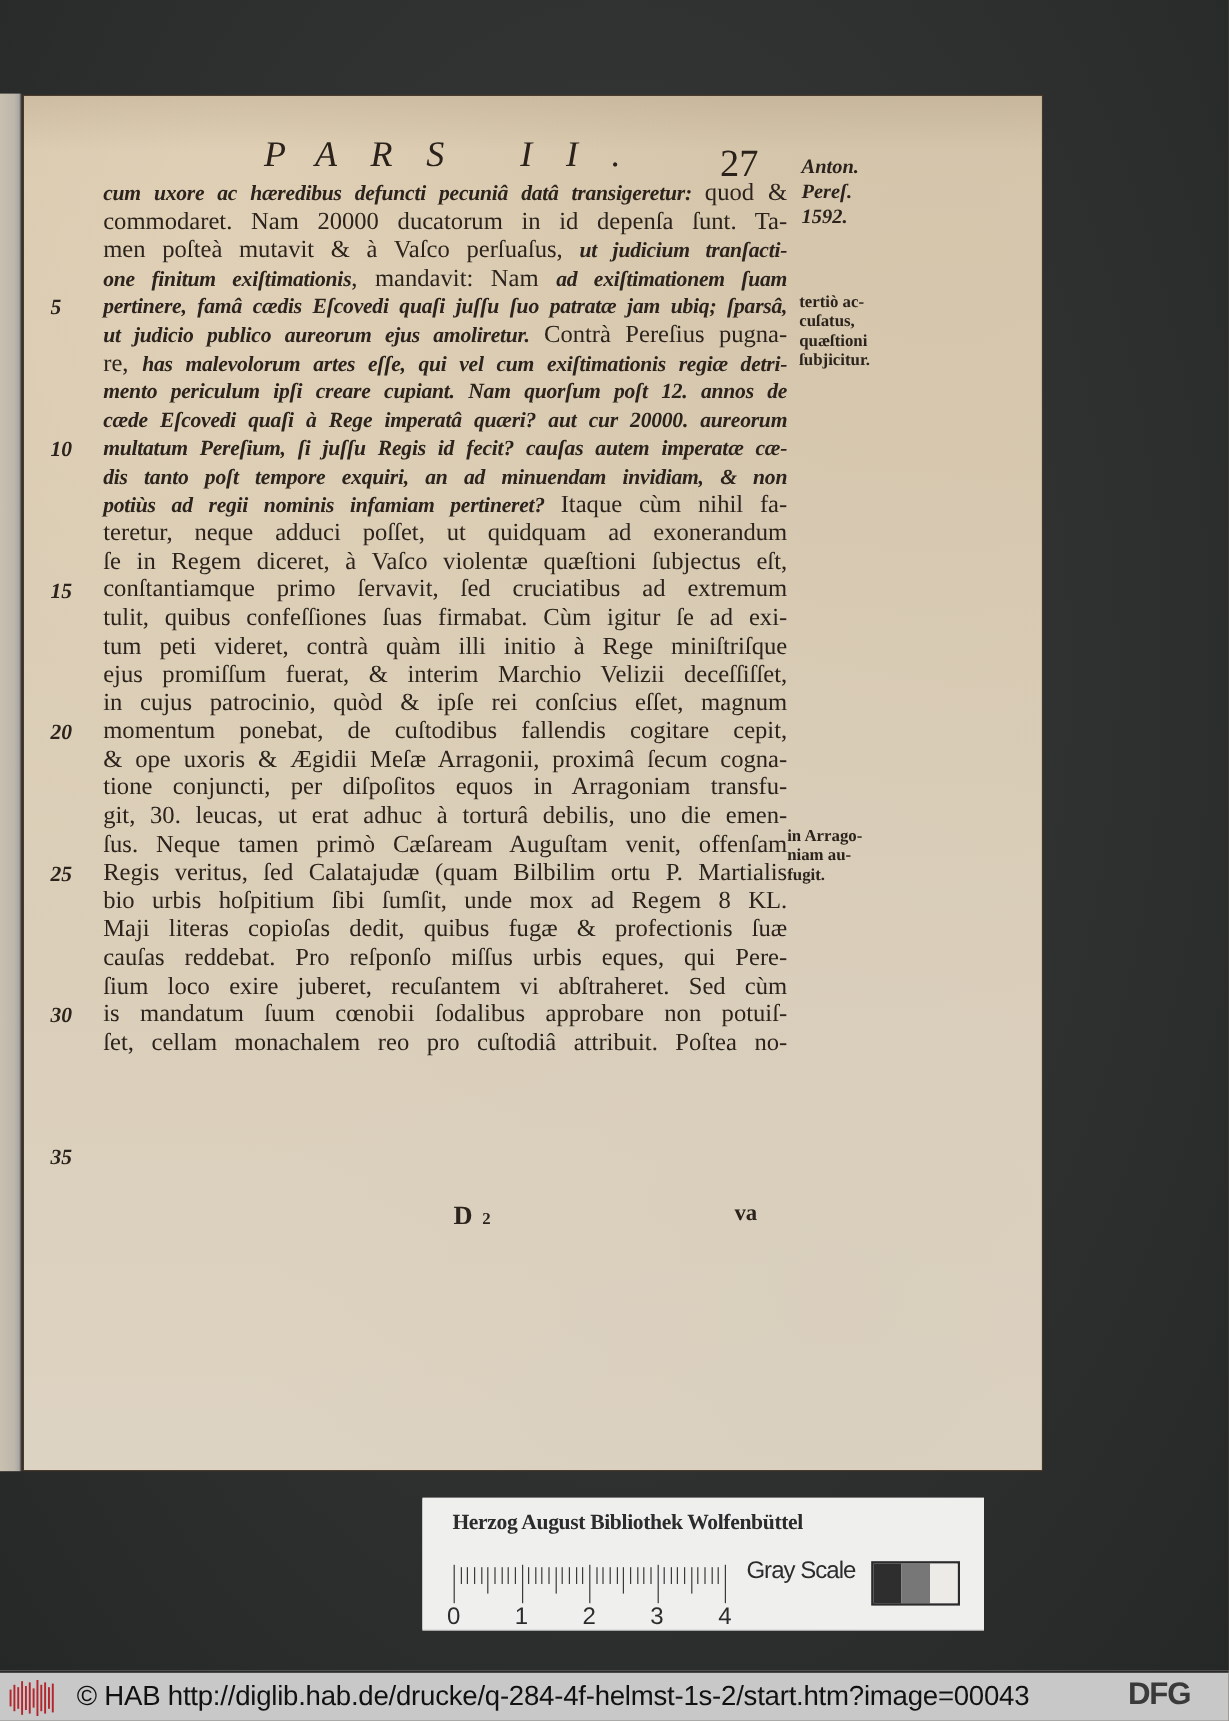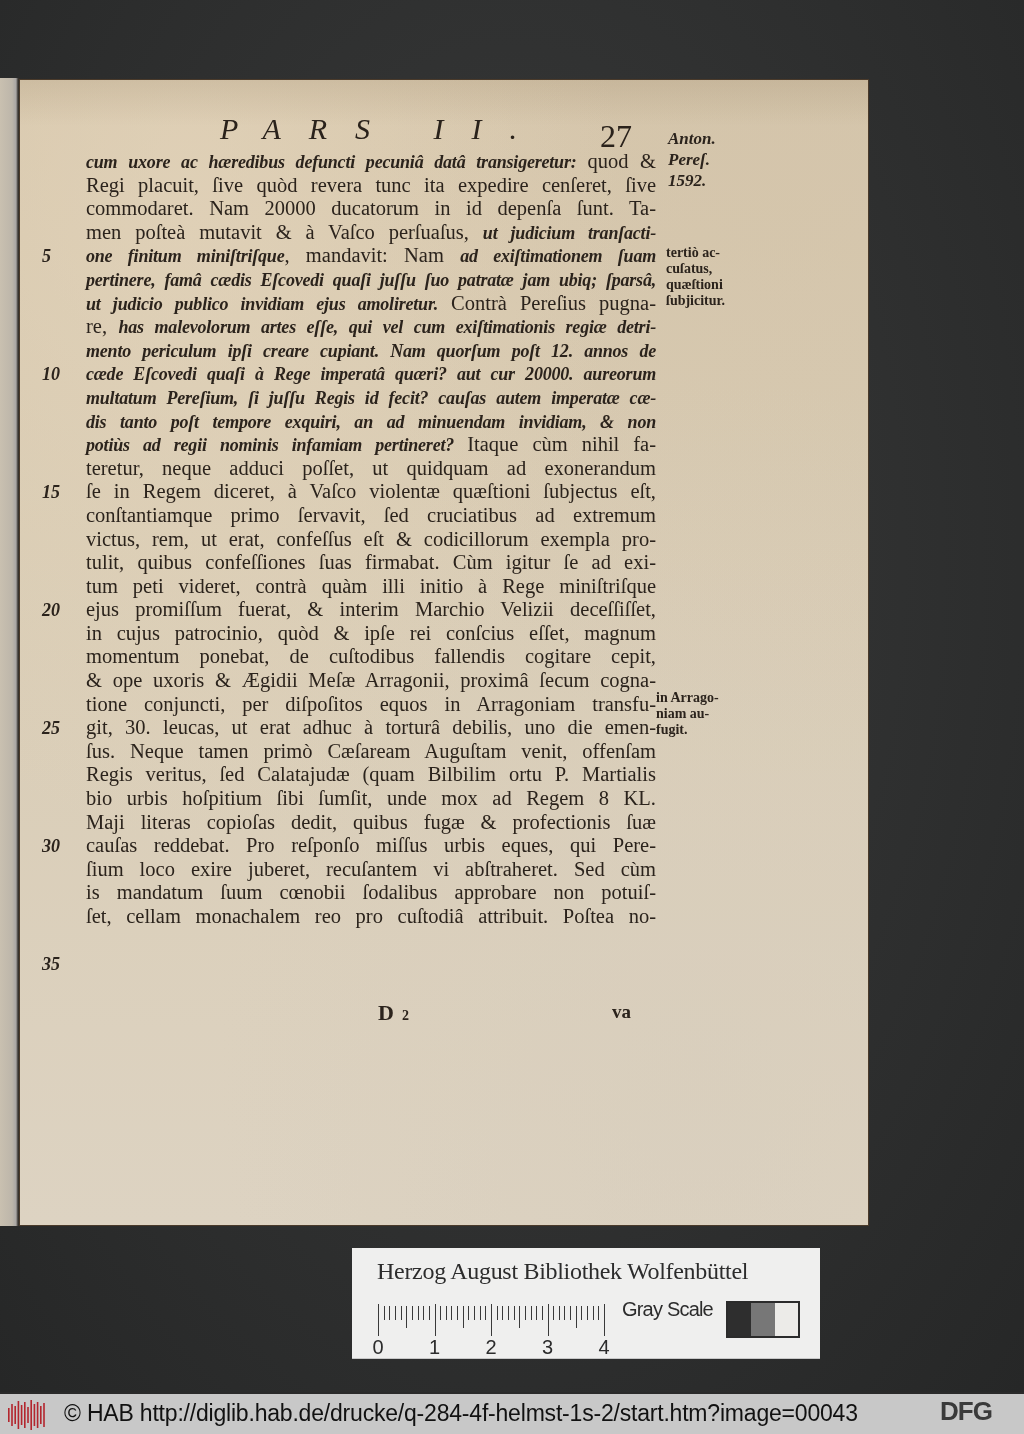--- a/index.html
+++ b/index.html
@@ -69,21 +69,21 @@
     position: absolute; left: 612px; top: 1001px; font-size: 19px; font-weight: bold; color: #2b231c;
   }
   
   .card {
     position: absolute; left: 352px; top: 1248px; width: 468px; height: 110px;
     background: #efefee;
     box-shadow: 0 1px 0 #c8c8c8;
   }
   .card-title {
     position: absolute; left: 25px; top: 10px; font-family: "Liberation Serif", serif;
-    font-weight: normal; font-size: 24px; color: #2c2c2c; white-space: nowrap; letter-spacing: -0.3px;
+    font-weight: bold; font-size: 18px; color: #2c2c2c; white-space: nowrap; letter-spacing: -0.3px;
   }
   .ruler {
     position: absolute; left: 26px; top: 50px; width: 230px; height: 40px;
   }
   .tick { position: absolute; top: 0; width: 1px; background: #3a3a3a; }
   .rnum {
     position: absolute; top: 38px; font-family: "Liberation Sans", sans-serif;
     font-size: 20px; color: #2c2c2c; transform: translateX(-50%);
   }
   .gray-label {
@@ -120,36 +120,34 @@
 
 <div class="page"></div>
 
 <div class="running-head">
   <span class="pars">PARS II.</span>
   <span class="pageno">27</span>
 </div>
 
 <div class="textblock" id="textblock">
     <div class="line"><span class="it">cum uxore ac hæredibus defuncti pecuniâ datâ transigeretur: </span><span class="rm">quod &amp;</span></div>
-    <div class="line"><span class="rm">Regi placuit, ſive quòd revera tunc ita expedire cenſeret, ſive</span></div>
     <div class="line"><span class="rm">commodaret. Nam 20000 ducatorum in id depenſa ſunt. Ta-</span></div>
     <div class="line"><span class="rm">men poſteà mutavit &amp; à Vaſco perſuaſus, </span><span class="it">ut judicium tranſacti-</span></div>
-    <div class="line"><span class="it">one finitum miniſtriſque</span><span class="rm">, mandavit: Nam </span><span class="it">ad exiſtimationem ſuam</span></div>
+    <div class="line"><span class="it">one finitum exiſtimationis</span><span class="rm">, mandavit: Nam </span><span class="it">ad exiſtimationem ſuam</span></div>
     <div class="line"><span class="it">pertinere, famâ cædis Eſcovedi quaſi juſſu ſuo patratæ jam ubiq; ſparsâ,</span></div>
-    <div class="line"><span class="it">ut judicio publico invidiam ejus amoliretur.</span><span class="rm"> Contrà Pereſius pugna-</span></div>
+    <div class="line"><span class="it">ut judicio publico aureorum ejus amoliretur.</span><span class="rm"> Contrà Pereſius pugna-</span></div>
     <div class="line"><span class="rm">re, </span><span class="it">has malevolorum artes eſſe, qui vel cum exiſtimationis regiæ detri-</span></div>
     <div class="line"><span class="it">mento periculum ipſi creare cupiant.   Nam quorſum poſt 12. annos de</span></div>
     <div class="line"><span class="it">cæde Eſcovedi quaſi à Rege imperatâ quæri? aut cur 20000. aureorum</span></div>
     <div class="line"><span class="it">multatum Pereſium, ſi juſſu Regis id fecit? cauſas autem imperatæ cæ-</span></div>
     <div class="line"><span class="it">dis tanto poſt tempore exquiri, an ad minuendam invidiam, &amp; non</span></div>
     <div class="line"><span class="it">potiùs ad regii nominis infamiam pertineret? </span><span class="rm">Itaque cùm nihil fa-</span></div>
     <div class="line"><span class="rm">teretur, neque adduci poſſet, ut quidquam ad exonerandum</span></div>
     <div class="line"><span class="rm">ſe in Regem diceret, à Vaſco violentæ quæſtioni ſubjectus eſt,</span></div>
     <div class="line"><span class="rm">conſtantiamque primo ſervavit, ſed cruciatibus ad extremum</span></div>
-    <div class="line"><span class="rm">victus, rem, ut erat, confeſſus eſt &amp; codicillorum exempla pro-</span></div>
     <div class="line"><span class="rm">tulit, quibus confeſſiones ſuas firmabat.   Cùm igitur ſe ad exi-</span></div>
     <div class="line"><span class="rm">tum peti videret, contrà quàm illi initio à Rege miniſtriſque</span></div>
     <div class="line"><span class="rm">ejus promiſſum fuerat, &amp; interim Marchio Velizii deceſſiſſet,</span></div>
     <div class="line"><span class="rm">in cujus patrocinio, quòd &amp; ipſe rei conſcius eſſet, magnum</span></div>
     <div class="line"><span class="rm">momentum ponebat, de cuſtodibus fallendis cogitare cepit,</span></div>
     <div class="line"><span class="rm">&amp; ope uxoris &amp; Ægidii Meſæ Arragonii, proximâ ſecum cogna-</span></div>
     <div class="line"><span class="rm">tione conjuncti, per diſpoſitos equos in Arragoniam transfu-</span></div>
     <div class="line"><span class="rm">git, 30. leucas, ut erat adhuc à torturâ debilis, uno die emen-</span></div>
     <div class="line"><span class="rm">ſus.   Neque tamen primò Cæſaream Auguſtam venit, offenſam</span></div>
     <div class="line"><span class="rm">Regis veritus, ſed Calatajudæ (quam Bilbilim ortu P. Martialis</span></div>

